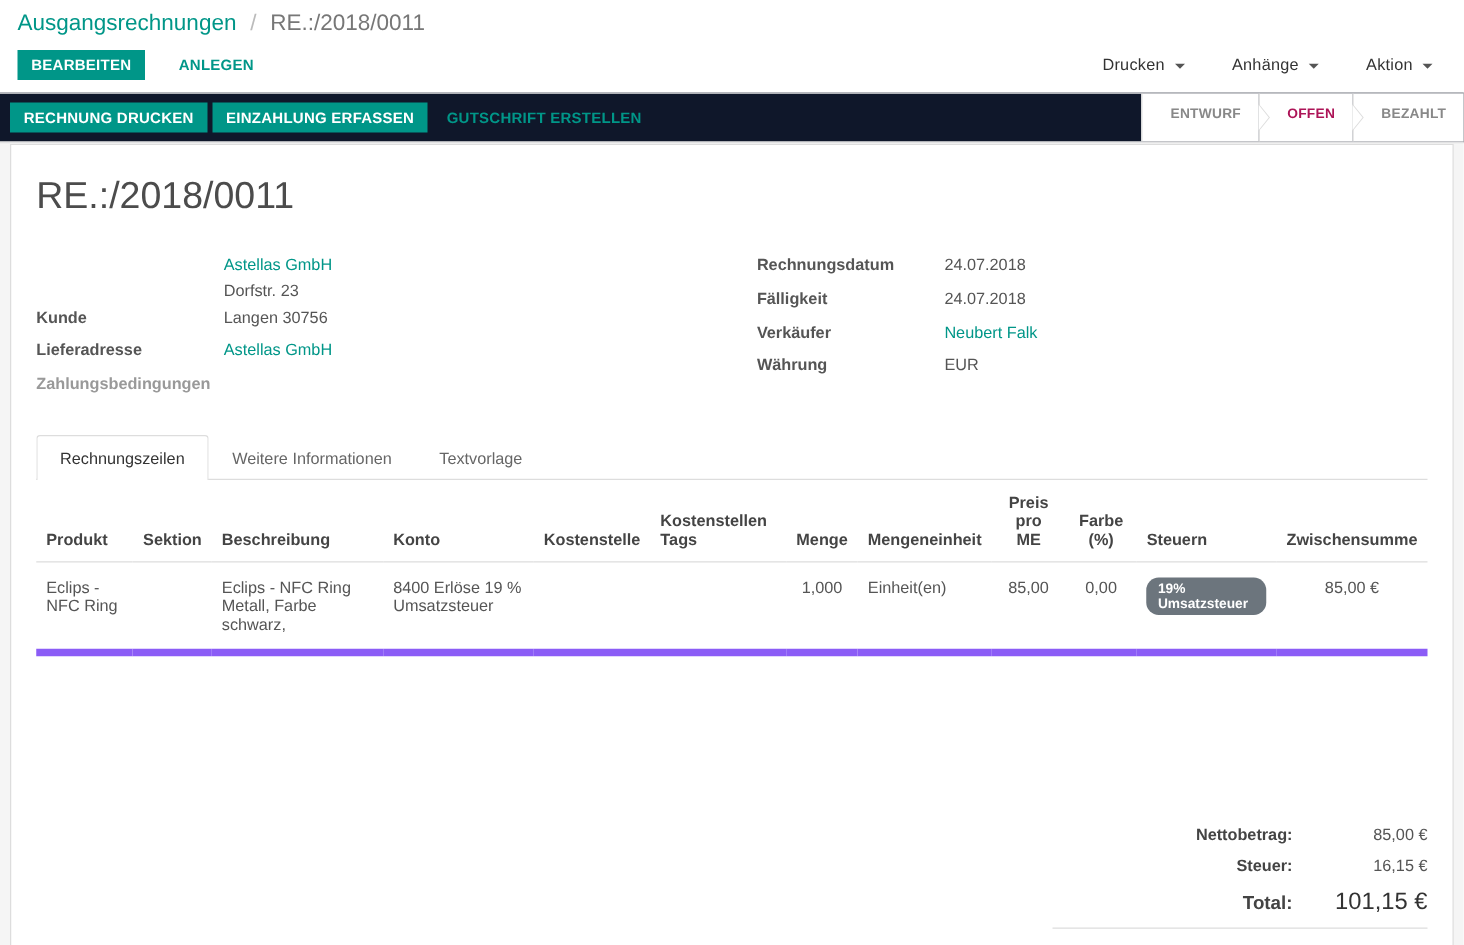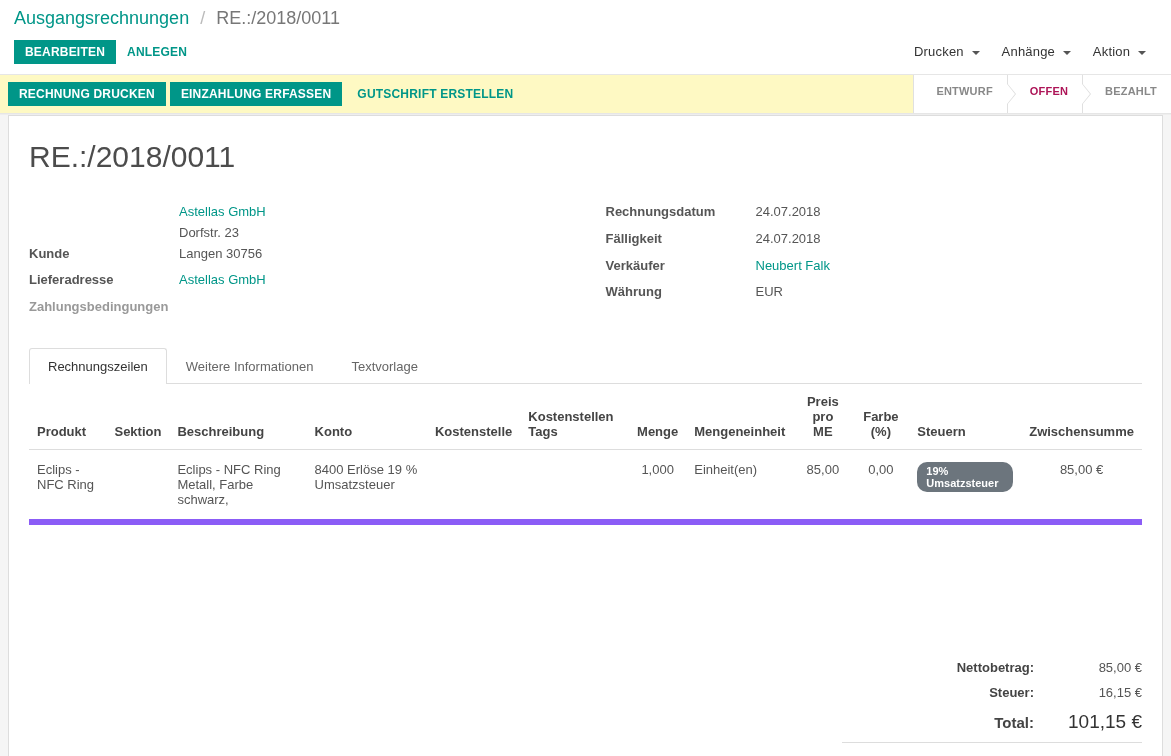--- a/index.html
+++ b/index.html
@@ -16,21 +16,21 @@
     color: #777;
   }
   .breadcrumb a { color: #009688; text-decoration: none; }
   .breadcrumb .sep { color: #bbb; margin: 0 6px; }
   .toolbar {
     display: flex;
     justify-content: space-between;
     align-items: center;
     padding: 2px 14px 10px 14px;
   }
-  .toolbar-left, .toolbar-right { display: flex; align-items: center; gap: 0; }
+  .toolbar-left, .toolbar-right { display: flex; align-items: center; gap: 16px; }
   .btn {
     display: inline-block;
     padding: 5px 11px;
     font-size: 12px;
     font-weight: 700;
     text-transform: uppercase;
     border: none;
     cursor: pointer;
     background: transparent;
     color: #009688;
@@ -46,21 +46,21 @@
     border-top: 4px solid #555;
     margin-left: 4px;
     vertical-align: middle;
   }
   .split-row {
     display: flex;
     justify-content: space-between;
     align-items: stretch;
     border-top: 1px solid #e6e6e6;
     border-bottom: 1px solid #e6e6e6;
-    background: #fef9c3;
+    background: #0f172a;
   }
   .action-btns { display: flex; padding: 4px 6px; gap: 0; }
   .action-btns .btn { margin: 3px 2px; }
   .status-bar { display: flex; align-items: stretch; }
   .status-step {
     position: relative;
     padding: 10px 14px 10px 22px;
     font-size: 11px;
     font-weight: 700;
     color: #888;

